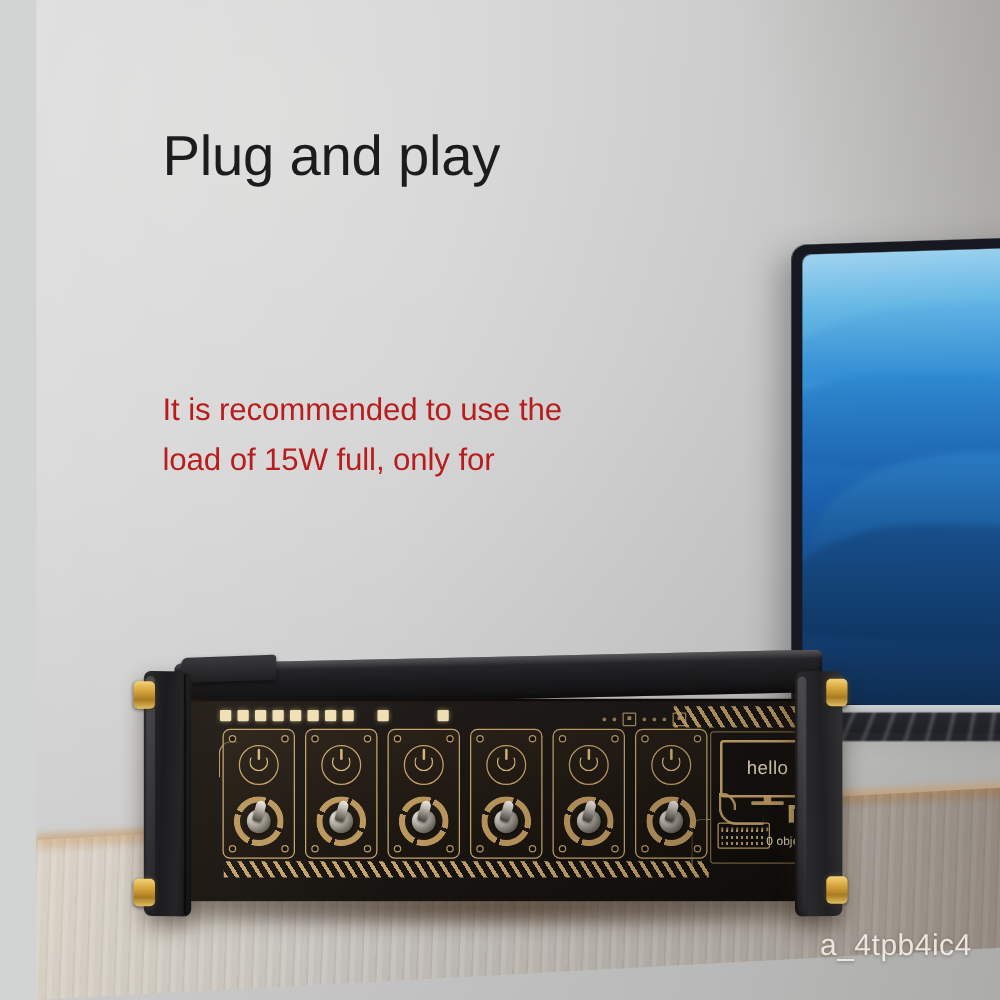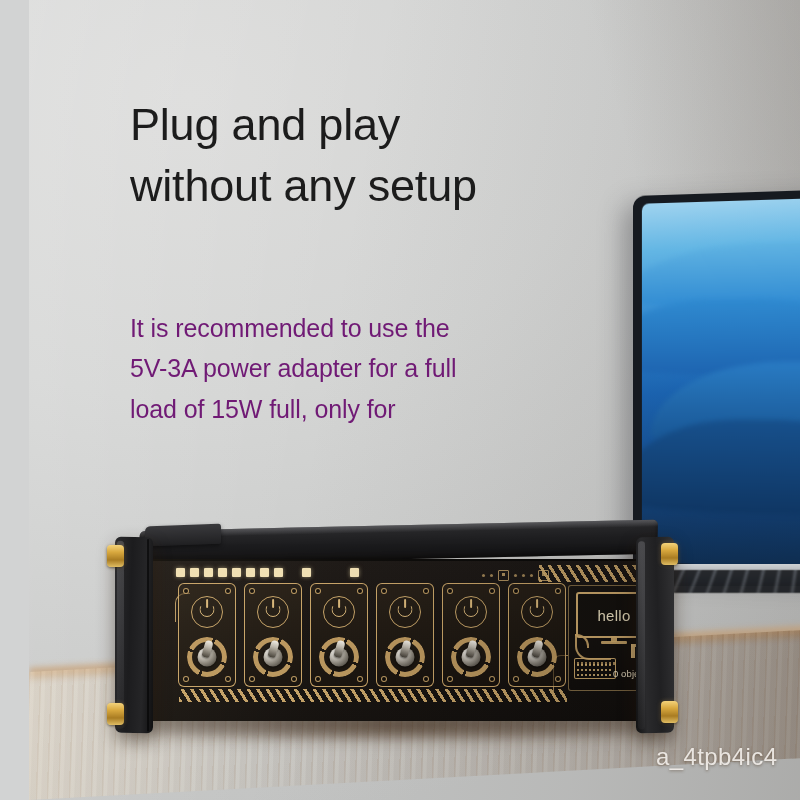--- a/index.html
+++ b/index.html
@@ -92,21 +92,21 @@
 
   
   .headline{
     position:absolute;left:101px;top:94px;width:430px;
     font-size:45px;line-height:1.36;color:#1c1c1c;font-weight:400;
     letter-spacing:-.2px;
   }
   .headline span{display:block;}
   .bodycopy{
     position:absolute;left:101px;top:308px;width:390px;
-    font-size:25px;line-height:1.61;color:#701a75;font-weight:400;
+    font-size:25px;line-height:1.61;color:#b91c1c;font-weight:400;
     letter-spacing:-.1px;
   }
   .bodycopy span{display:block;}
 
   
   .device{position:absolute;left:86px;top:531px;width:560px;height:205px;}
 
   .dev-top{
     position:absolute;left:24px;top:0px;width:518px;height:34px;
     background:linear-gradient(180deg,#2c2c2e 0%, #1d1d1f 48%, #121213 100%);
@@ -339,26 +339,24 @@
   </div>
 
   <div class="desk-edge"></div>
   <div class="desk">
     <div class="desk-grain"></div>
     <div class="desk-sheen"></div>
   </div>
 
   <div class="headline">
     <span>Plug and play</span>
-    <span>without any setup</span>
   </div>
 
   <div class="bodycopy">
     <span>It is recommended to use the</span>
-    <span>5V-3A power adapter for a full</span>
     <span>load of 15W full, only for</span>
   </div>
 
   <div class="dev-shadow"></div>
 
   <div class="device">
 
     <div class="dev-top">
       <div class="dev-top-hi"></div>
     </div>

